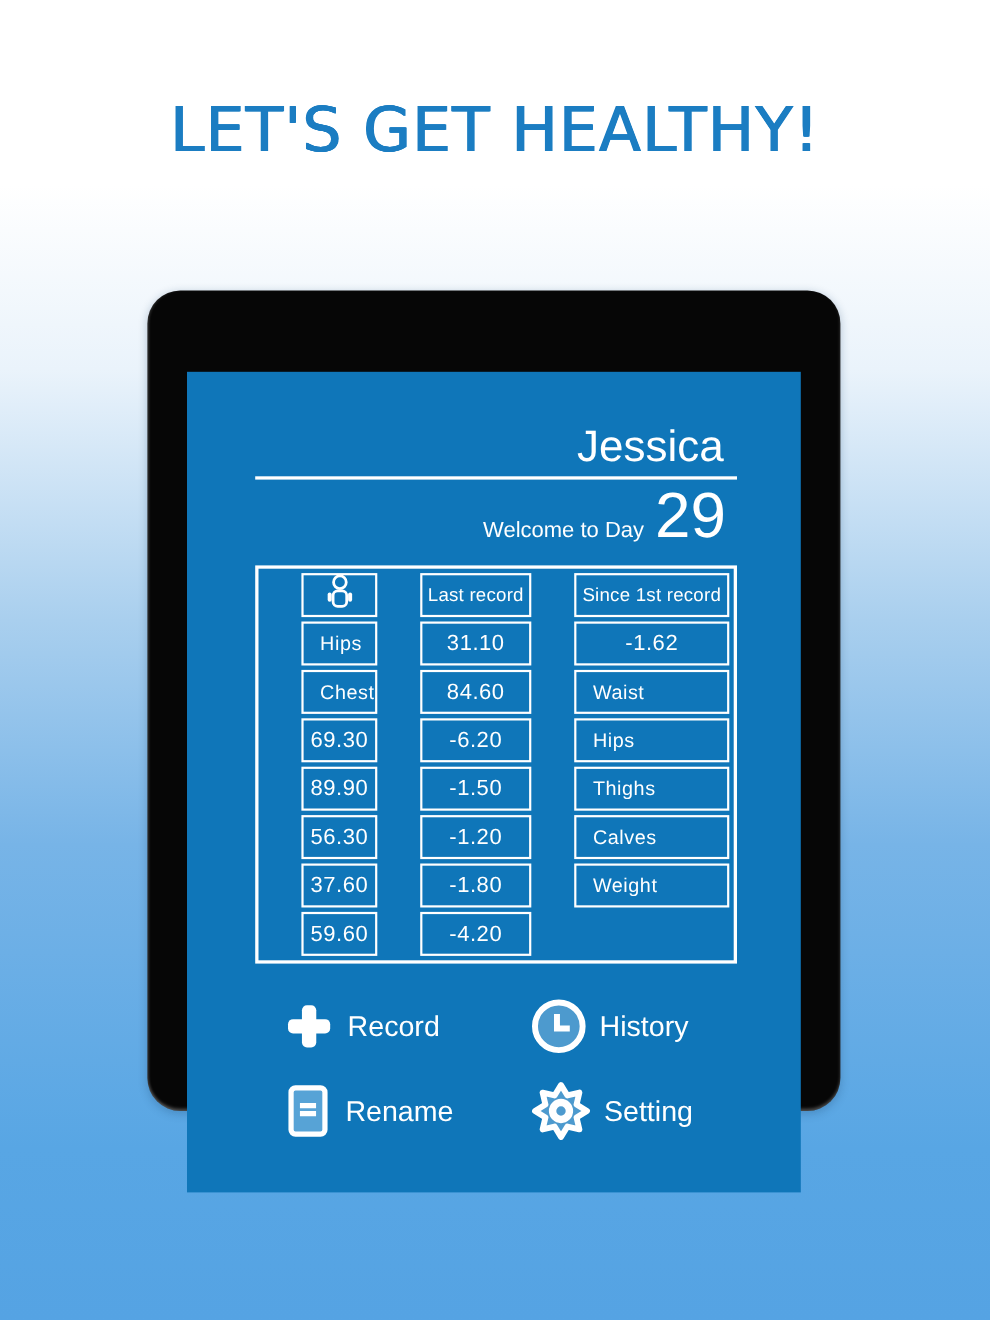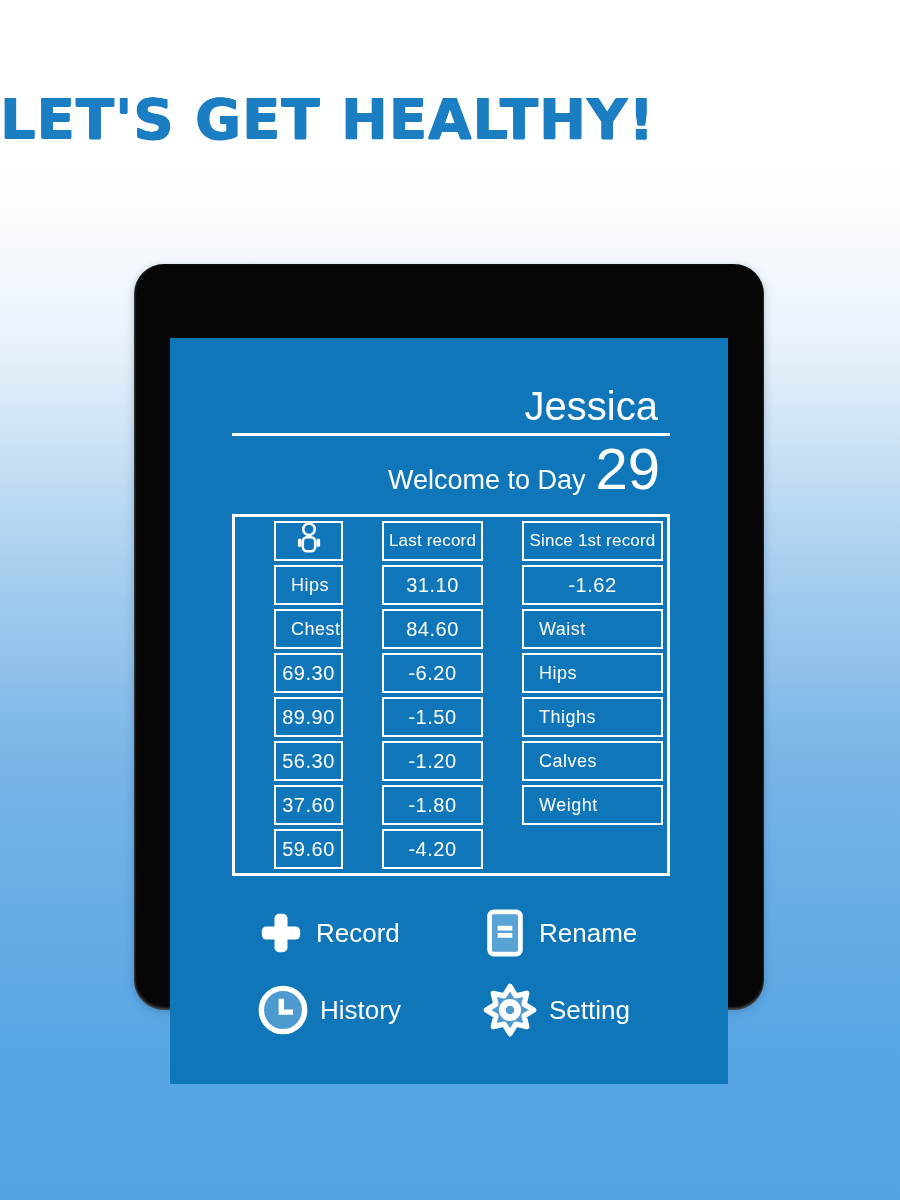--- a/index.html
+++ b/index.html
@@ -7,23 +7,23 @@
   body {
     font-family:"Liberation Sans", sans-serif;
     background: linear-gradient(180deg,
       #ffffff 0%, #ffffff 14%, #eaf3fb 28%, #a9cfee 47%,
       #77b4e7 64%, #58a6e4 87%, #55a3e3 100%);
     position:relative; overflow:hidden;
   }
 
   .headline {
     position:absolute; top:86px; left:0; width:100%;
-    text-align:left;
+    text-align:center;
     font-family:"DejaVu Sans", sans-serif;
-    font-weight:700; font-size:56px; letter-spacing:1px;
+    font-weight:400; font-size:56px; letter-spacing:1px;
     color:#1b7dc2;
     text-shadow: 0.6px 0 0 #1b7dc2, -0.6px 0 0 #1b7dc2, 0 0.6px 0 #1b7dc2;
   }
 
   .tablet {
     position:absolute; left:134px; top:264px; width:630px; height:746px;
     background:#060606; border-radius:30px;
     box-shadow: inset 0 -2px 3px rgba(255,255,255,0.28),
                 inset 2px 0 2px rgba(255,255,255,0.07),
                 0 2px 8px rgba(20,60,100,0.25);
@@ -36,21 +36,21 @@
 
   .name-row {
     padding-top:46px; padding-bottom:4px; padding-right:12px;
     text-align:right; font-size:40px;
     border-bottom:3px solid #fff;
   }
   .welcome-row {
     margin-top:4px; padding-right:10px;
     display:flex; justify-content:flex-end; align-items:baseline; gap:10px;
   }
-  .welcome-prefix { font-size:27px; }
+  .welcome-prefix { font-size:20px; }
   .day-number { font-size:58px; line-height:1; }
 
   .m-table {
     margin-top:16px;
     border:3px solid #fff; padding:4px;
     display:grid; grid-template-columns:104px 136px 1fr; gap:4px;
   }
   .cell {
     border:2px solid #fff; height:40px;
     display:flex; align-items:center; justify-content:center;
@@ -133,36 +133,36 @@
             <svg width="46" height="46" viewBox="0 0 24 24">
               <rect x="8.6" y="2" width="6.8" height="20" rx="2.4" fill="#fff"></rect>
               <rect x="2" y="8.6" width="20" height="6.8" rx="2.4" fill="#fff"></rect>
             </svg>
           </span>
           <span>Record</span>
         </div>
 
         <div class="btn">
           <span class="ic">
+            <svg width="50" height="50" viewBox="0 0 24 24">
+              <circle cx="12" cy="12" r="10.4" fill="#4d9ace" stroke="#fff" stroke-width="2.6"></circle>
+              <path d="M11.2 6.6 V13 H16.8" fill="none" stroke="#fff" stroke-width="2.6"></path>
+            </svg>
+          </span>
+          <span>History</span>
+        </div>
+
+        <div class="btn">
+          <span class="ic">
             <svg width="44" height="50" viewBox="0 0 24 27">
               <rect x="3.6" y="2" width="16.8" height="23" rx="2.2" fill="#57a3d6" stroke="#fff" stroke-width="2.6"></rect>
               <path d="M8 10.8 H16 M8 14.8 H16" stroke="#fff" stroke-width="2.6"></path>
             </svg>
           </span>
           <span>Rename</span>
-        </div>
-
-        <div class="btn">
-          <span class="ic">
-            <svg width="50" height="50" viewBox="0 0 24 24">
-              <circle cx="12" cy="12" r="10.4" fill="#4d9ace" stroke="#fff" stroke-width="2.6"></circle>
-              <path d="M11.2 6.6 V13 H16.8" fill="none" stroke="#fff" stroke-width="2.6"></path>
-            </svg>
-          </span>
-          <span>History</span>
         </div>
 
         <div class="btn">
           <span class="ic">
             <svg width="54" height="56" viewBox="0 0 24 24">
               <polygon points="22.5,12 18.28,14.6 19.42,19.42 14.6,18.28 12,22.5 9.4,18.28 4.58,19.42 5.72,14.6 1.5,12 5.72,9.4 4.58,4.58 9.4,5.72 12,1.5 14.6,5.72 19.42,4.58 18.28,9.4" fill="#4d9ace" stroke="#fff" stroke-width="2.4" stroke-linejoin="round"></polygon>
               <circle cx="12" cy="12" r="3.4" fill="none" stroke="#fff" stroke-width="3"></circle>
             </svg>
           </span>
           <span>Setting</span>

